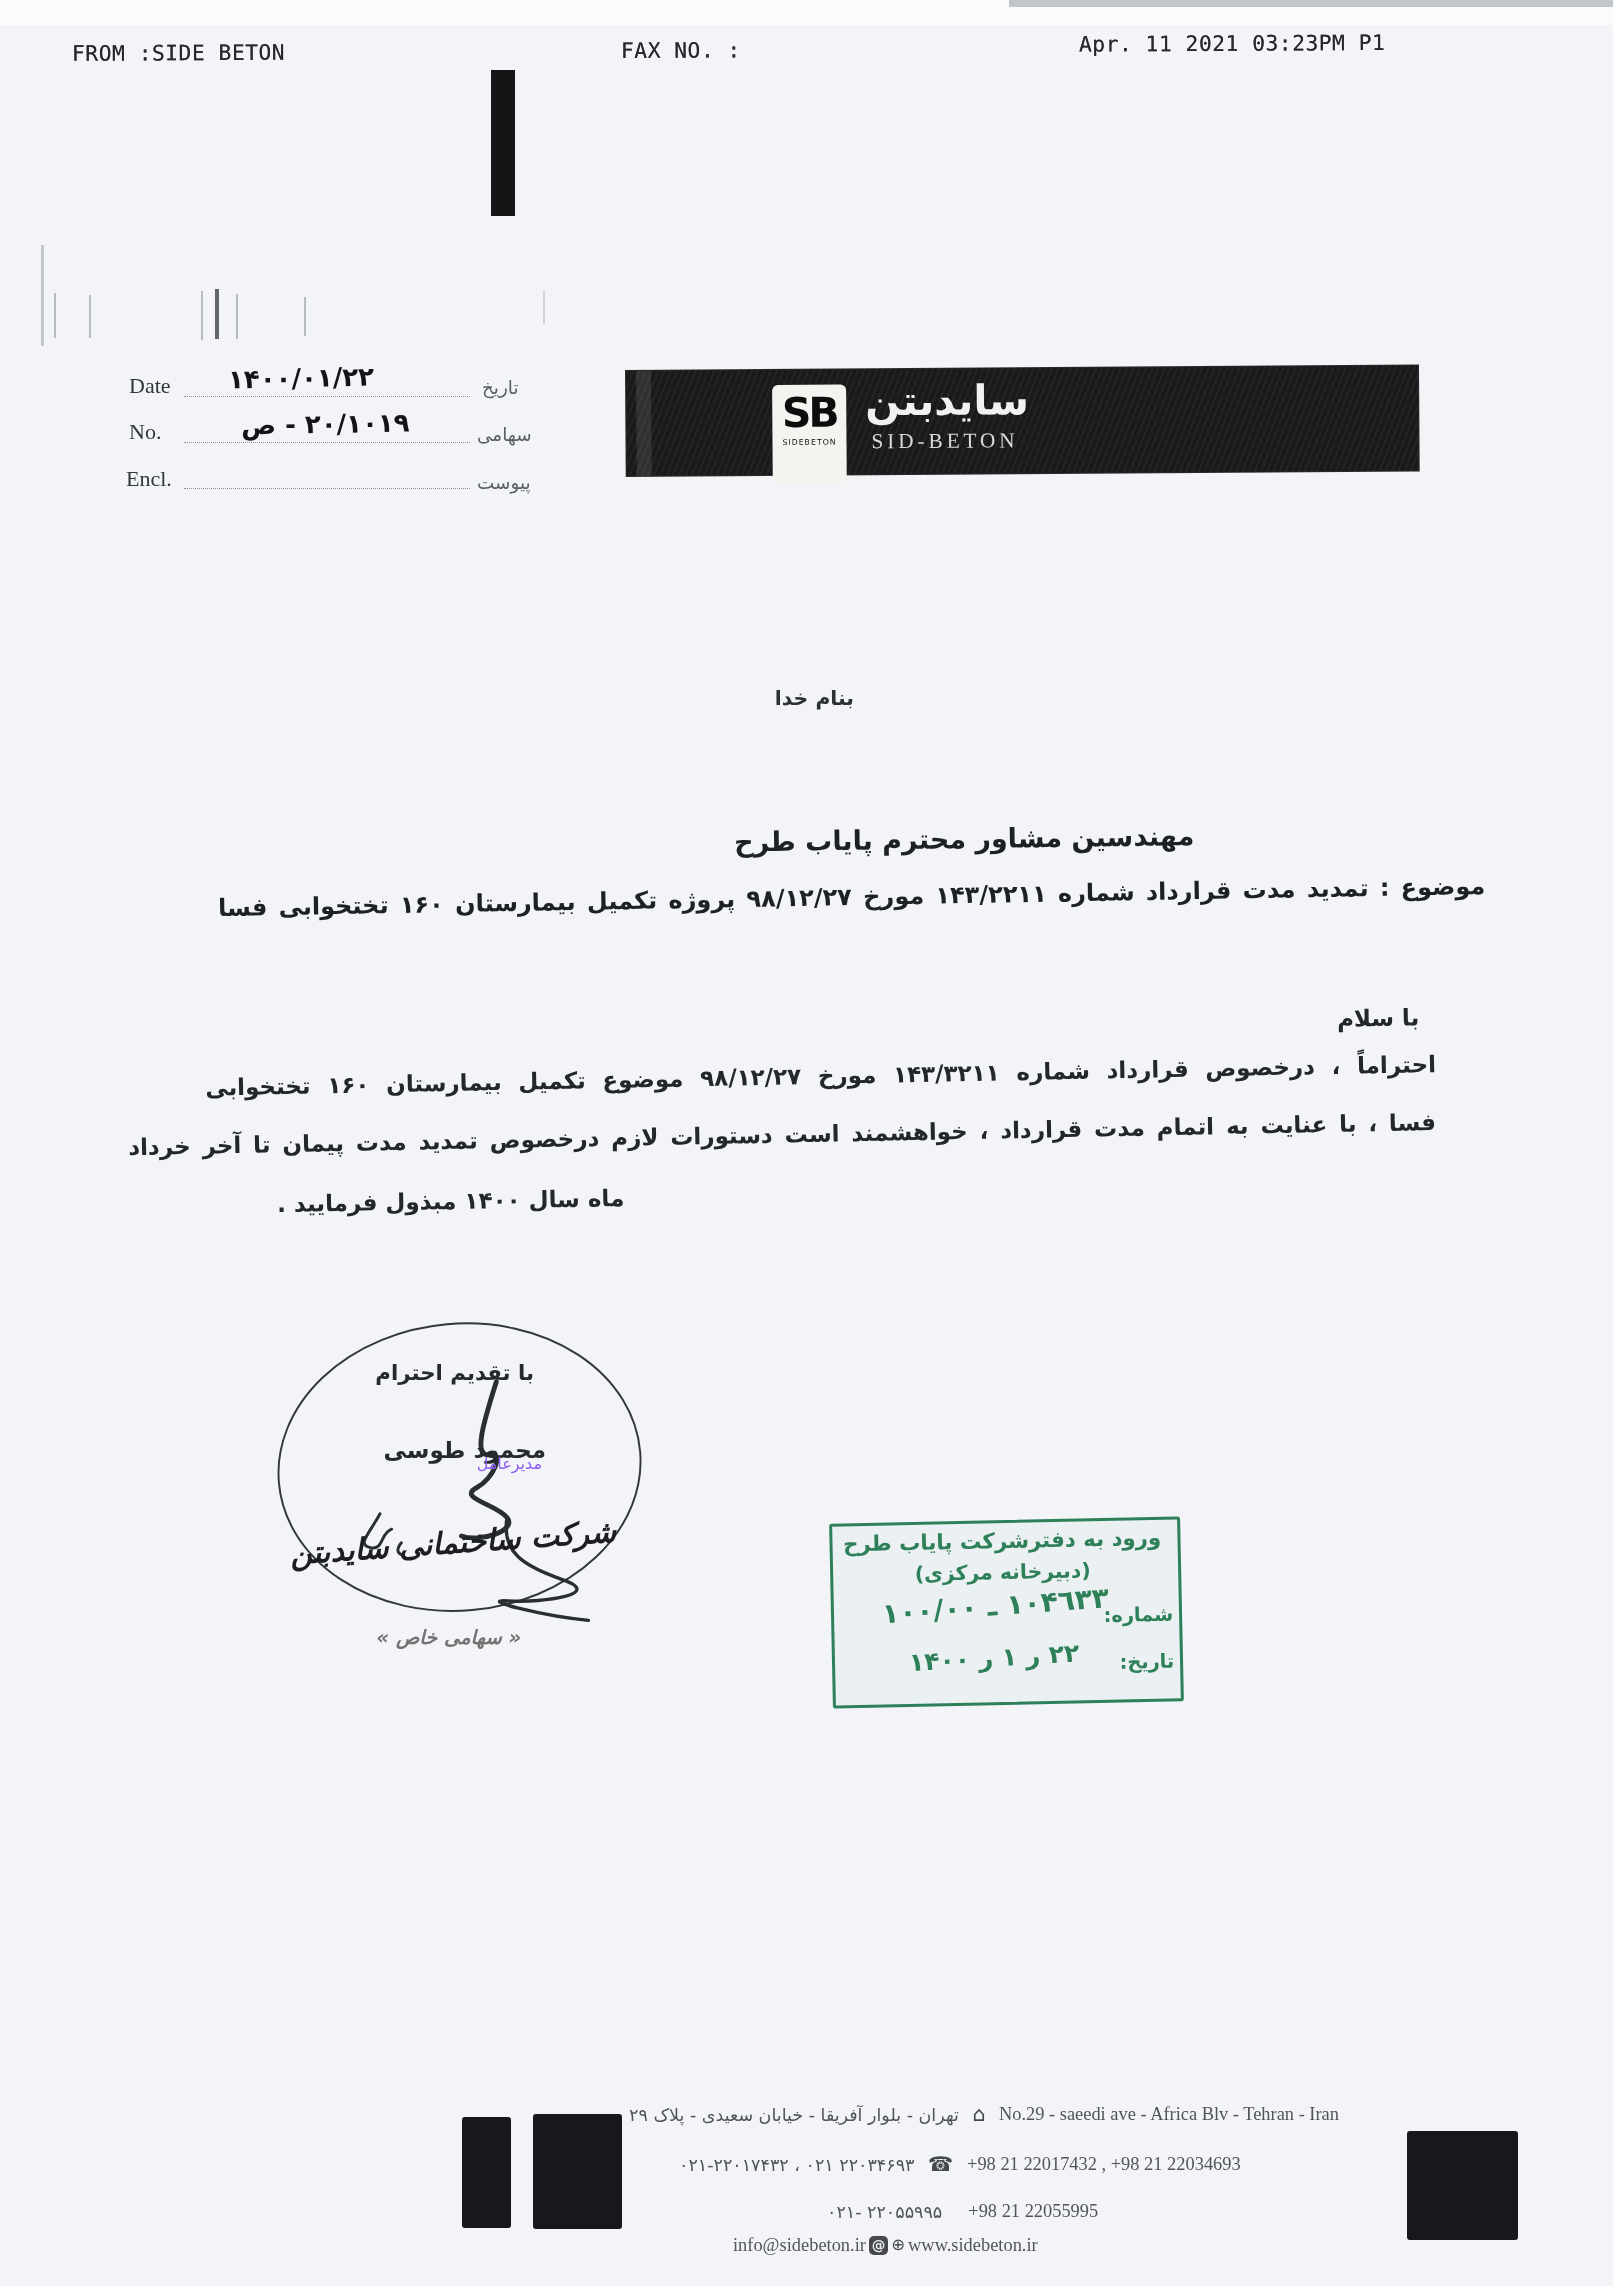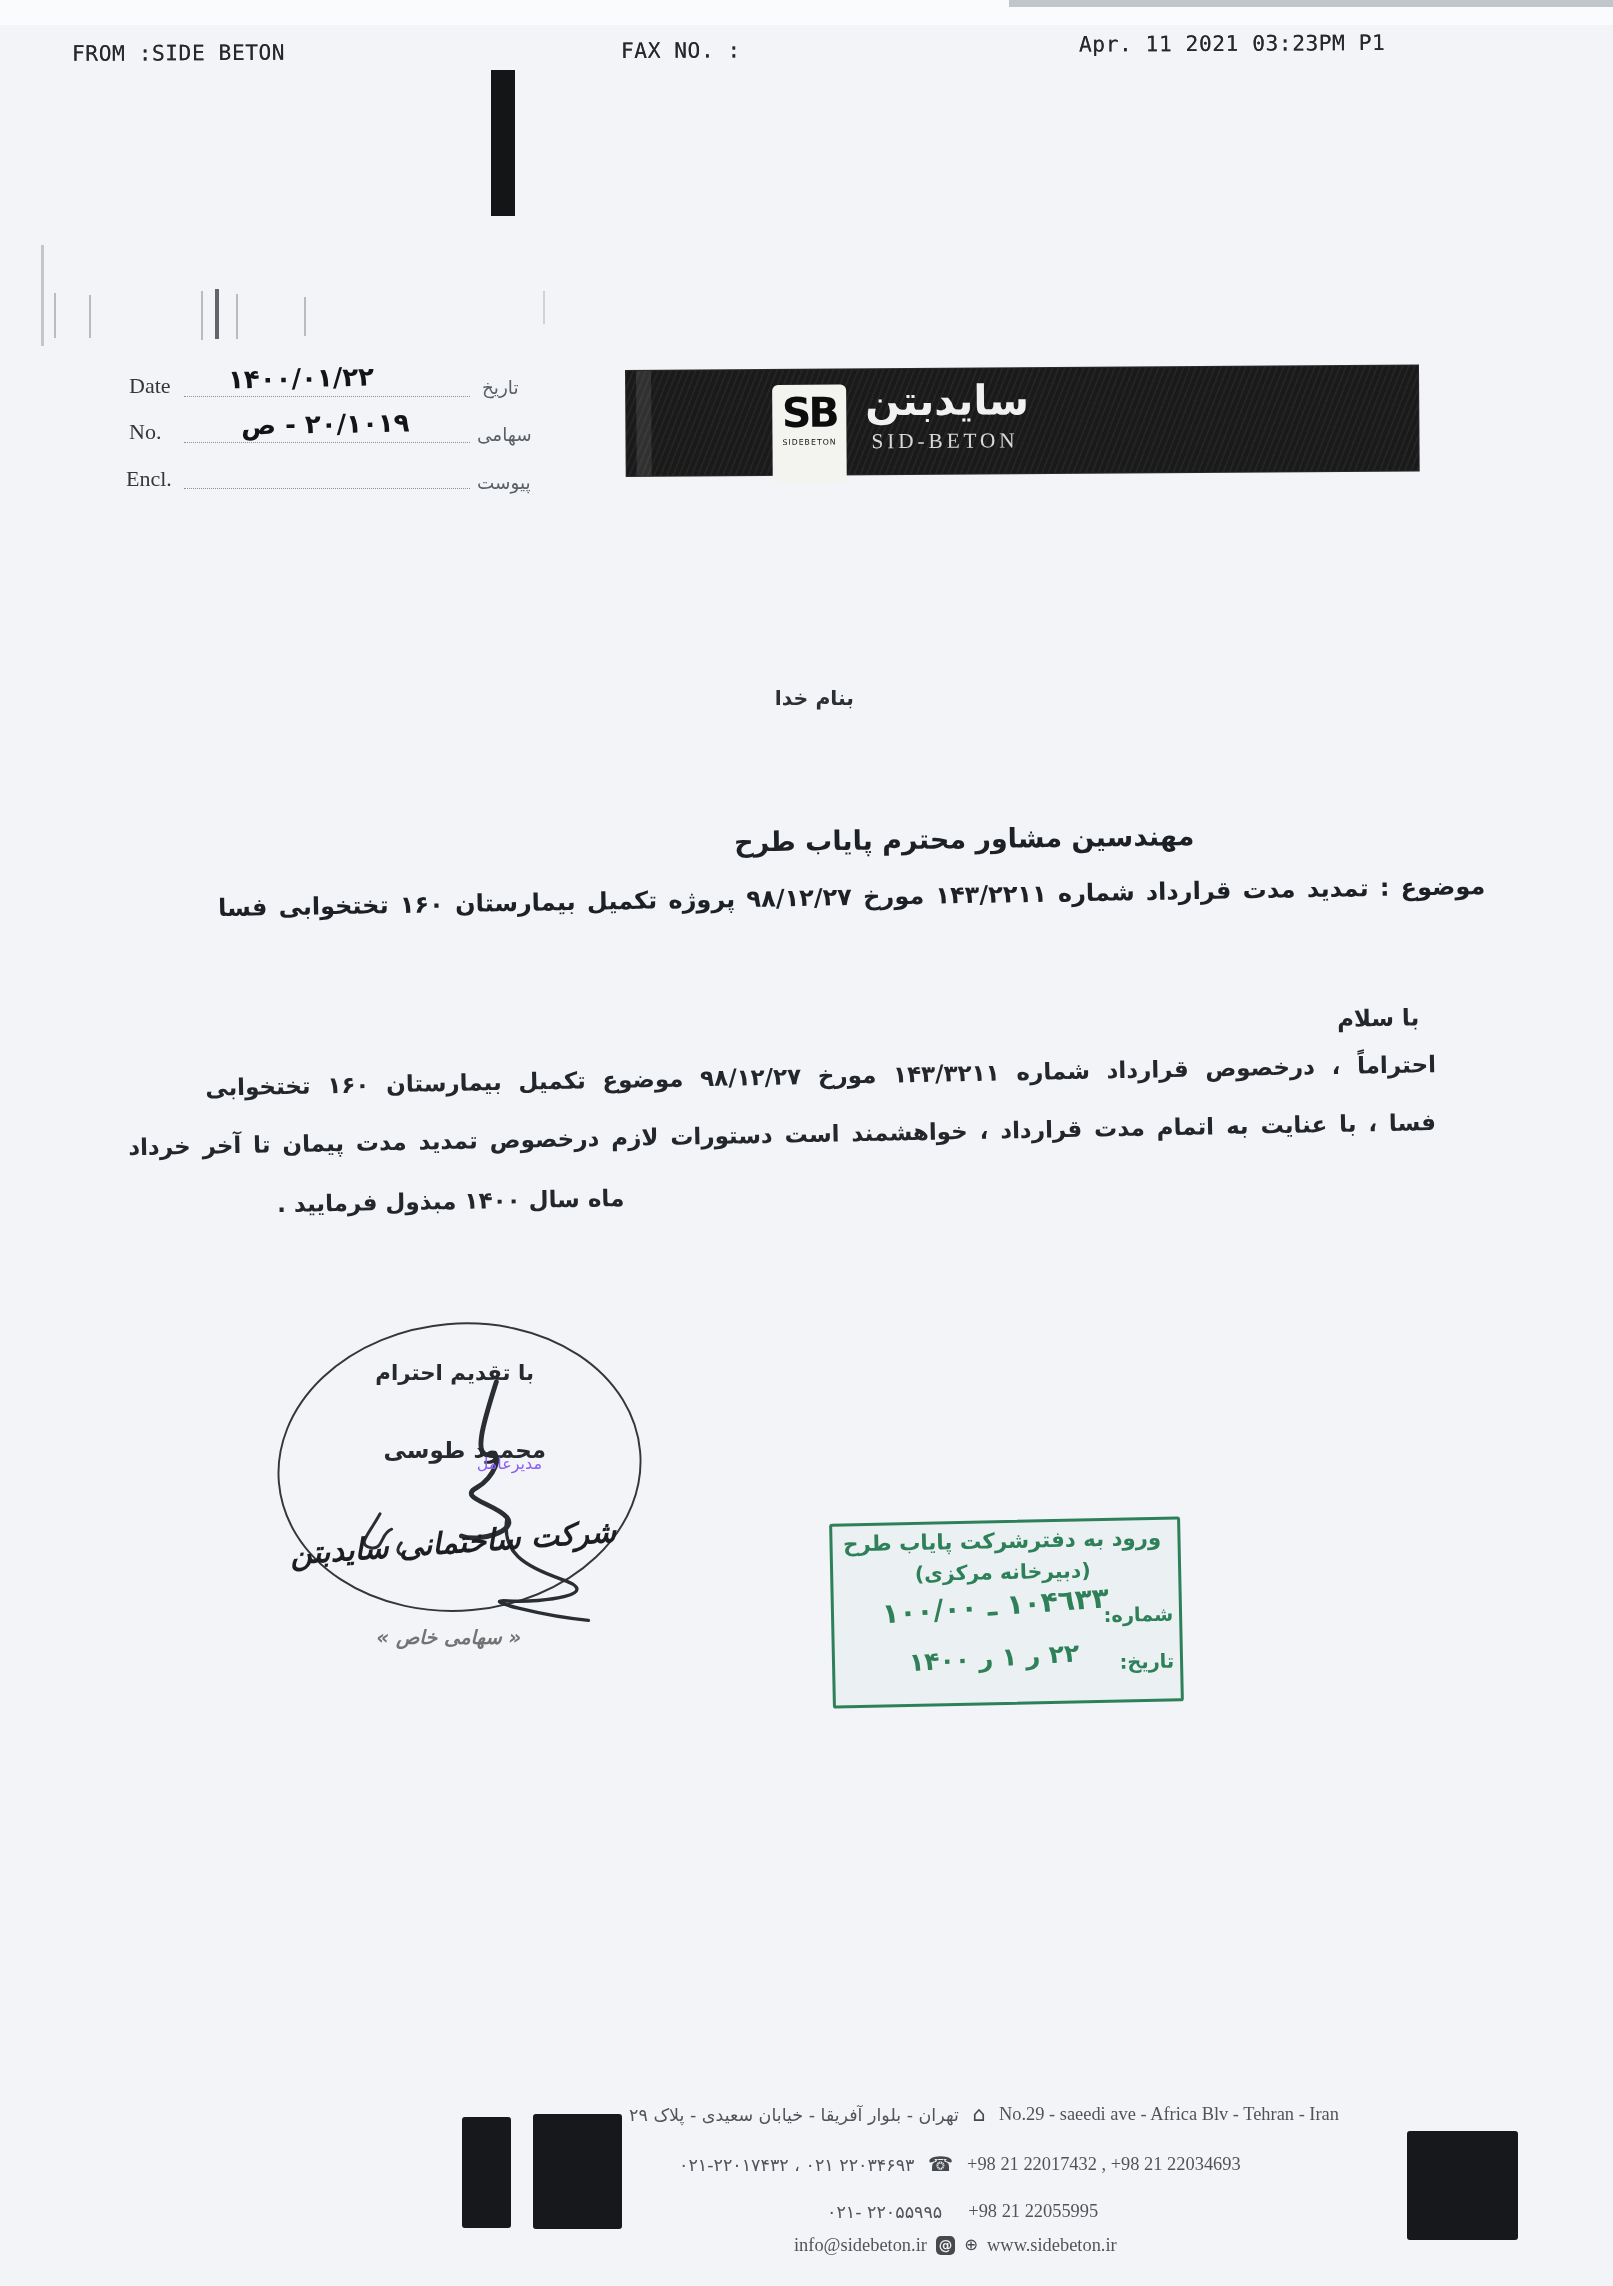--- a/index.html
+++ b/index.html
@@ -165,21 +165,21 @@
   </div>
   <div class="f-line" style="left:679px;top:2154px">
     <span class="f-fa" dir="ltr">۰۲۱-۲۲۰۱۷۴۳۲ ، ۰۲۱ ۲۲۰۳۴۶۹۳</span>
     <span class="f-icon">☎</span>
     <span class="f-en">+98 21 22017432 , +98 21 22034693</span>
   </div>
   <div class="f-line" style="left:827px;top:2201px;gap:26px">
     <span class="f-fa" dir="ltr">۰۲۱- ۲۲۰۵۵۹۹۵</span>
     <span class="f-en">+98 21 22055995</span>
   </div>
-  <div class="f-line" style="left:794px;top:2235px;gap:9px">
+  <div class="f-line" style="left:733px;top:2235px;gap:3px">
     <span class="f-en">info@sidebeton.ir</span>
     <span class="at-box">@</span>
     <span class="f-icon" style="font-size:16.5px">⊕</span>
     <span class="f-en">www.sidebeton.ir</span>
   </div>
 
   <div class="blk" style="left:462px;top:2117px;width:49px;height:111px"></div>
   <div class="blk" style="left:533px;top:2114px;width:89px;height:115px"></div>
   <div class="blk" style="left:1407px;top:2131px;width:111px;height:109px"></div>
 

